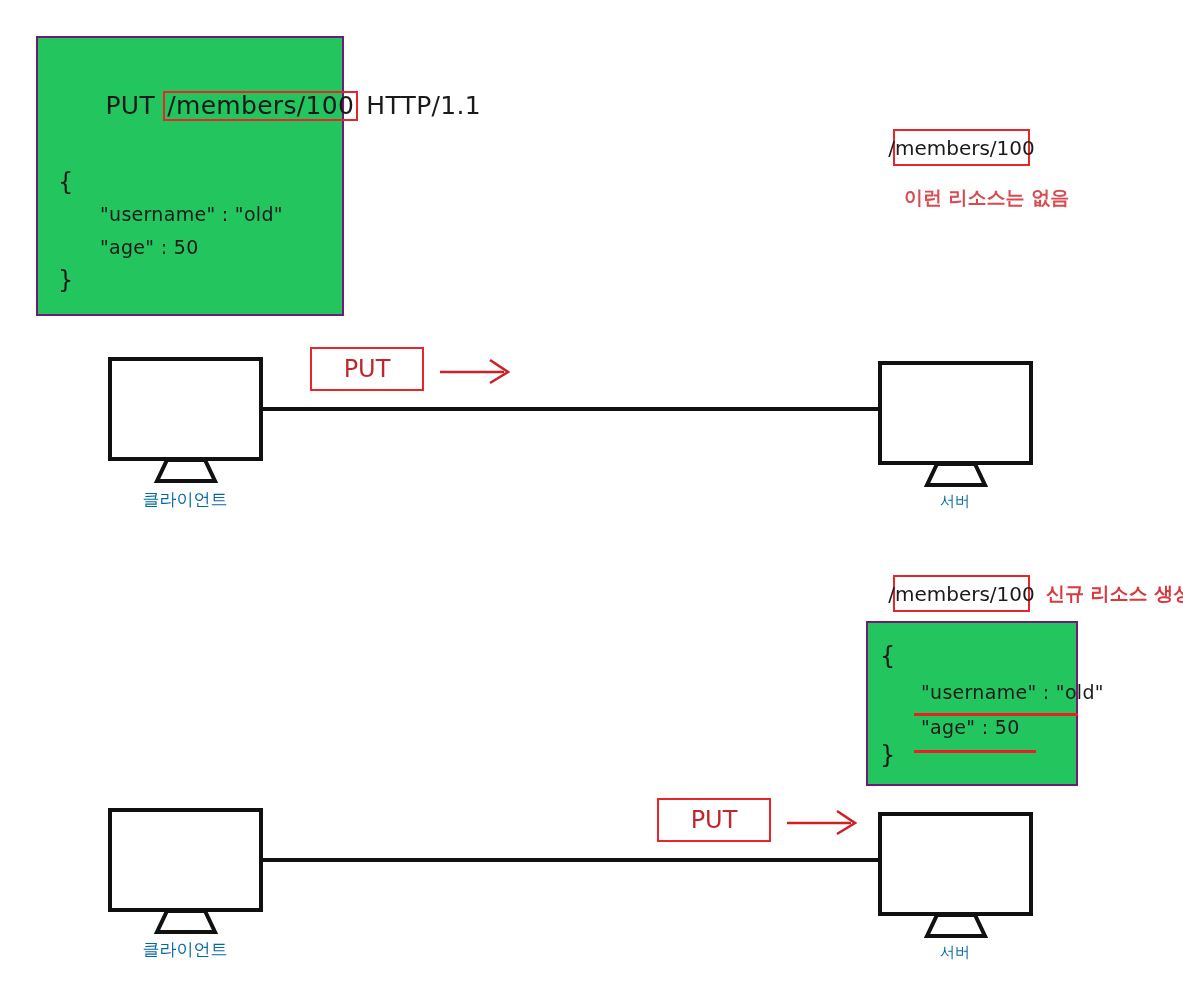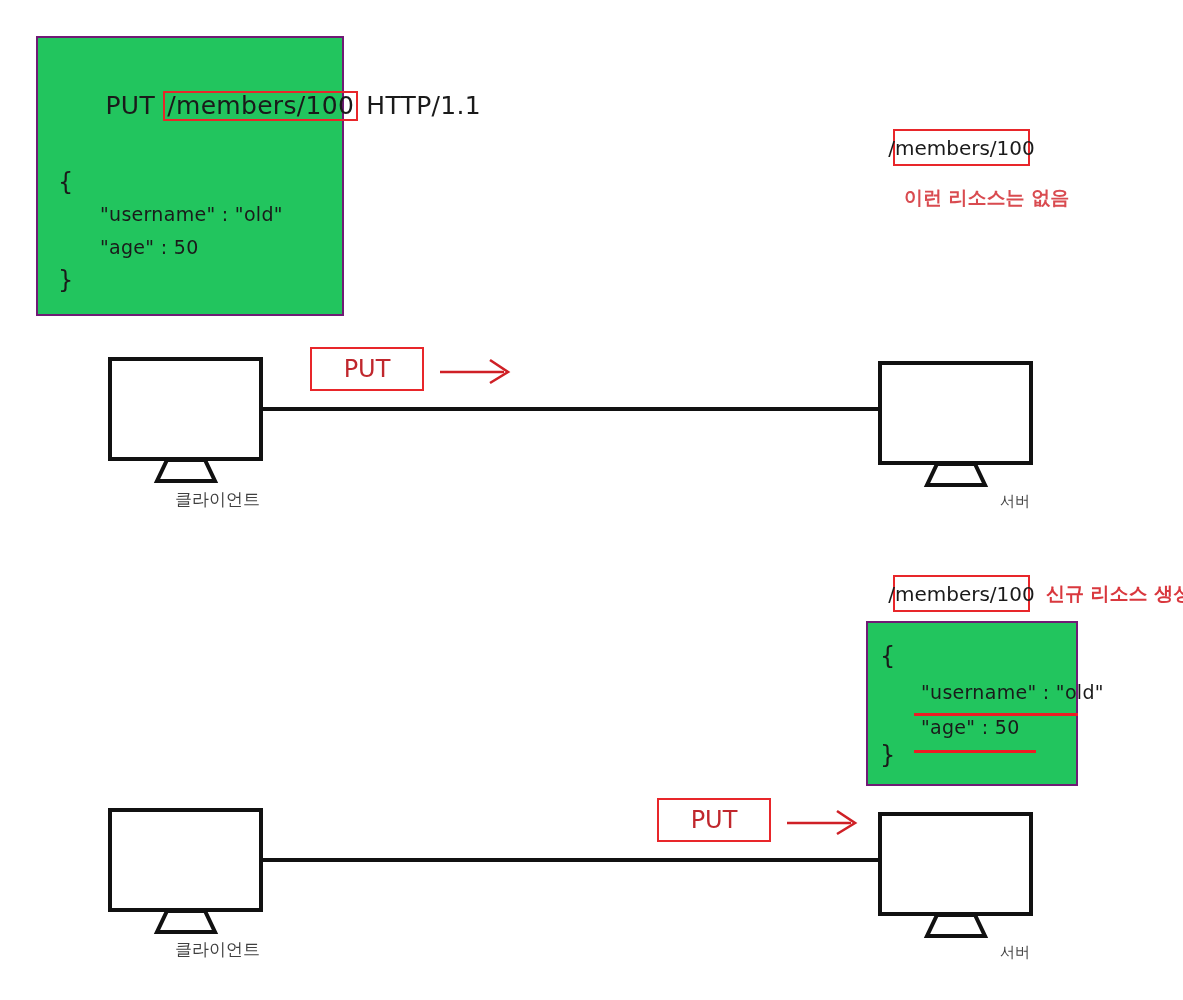--- a/index.html
+++ b/index.html
@@ -62,22 +62,22 @@
   }
   .stand{
     position:absolute;
     border-left:4px solid #111111;
     border-right:4px solid #111111;
     border-bottom:4px solid #111111;
     box-sizing:border-box;
   }
   .device-label{
     position:absolute;
-    text-align:right;
-    color:#404040;
+    text-align:center;
+    color:#0369a1;
     white-space:nowrap;
   }
 
   
   .wire{background:#111111;}
 
   
   .ul{background:#ee1c24;height:3px;}
 
   svg{display:block;overflow:visible;}

